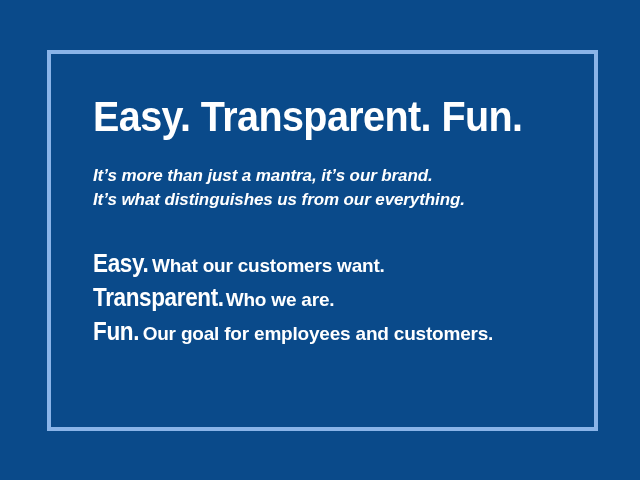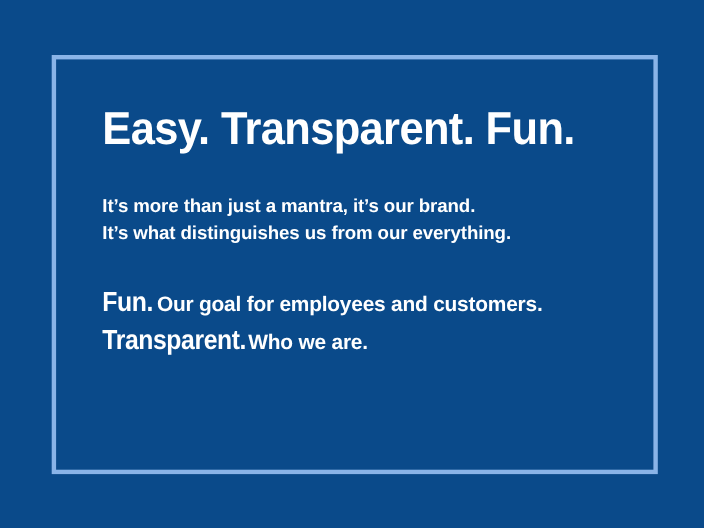--- a/index.html
+++ b/index.html
@@ -42,21 +42,22 @@
     font-size: 42px;
     font-weight: bold;
     line-height: 46px;
     letter-spacing: -0.6px;
     transform: scaleX(0.94);
     transform-origin: left center;
     white-space: nowrap;
     margin: 0;
   }
   .paragraph {
-    margin-top: 36px;
+    margin-top: 24px;
+    font-style: italic;
   }
   .paragraph .line {
     color: #ffffff;
     font-size: 17px;
     font-weight: bold;
     line-height: 24px;
     letter-spacing: -0.1px;
     white-space: nowrap;
   }
   .keywords {
@@ -98,27 +99,31 @@
 
     <h1 class="title">Easy. Transparent. Fun.</h1>
 
     <div class="paragraph">
       <div class="line">It’s more than just a mantra, it’s our brand.</div>
       <div class="line">It’s what distinguishes us from our everything.</div>
     </div>
 
     <div class="keywords">
 
-
       <div class="kw-row">
-        <span class="kw-term t-fun">Fun.</span>
-        <span class="kw-desc">Our goal for employees and customers.</span>
+        <span class="kw-term t-easy">Easy.</span>
+        <span class="kw-desc">What our customers want.</span>
       </div>
 
       <div class="kw-row">
         <span class="kw-term t-transparent">Transparent.</span>
         <span class="kw-desc">Who we are.</span>
+      </div>
+
+      <div class="kw-row">
+        <span class="kw-term t-fun">Fun.</span>
+        <span class="kw-desc">Our goal for employees and customers.</span>
       </div>
 
     </div>
 
   </div>
 </div>
 
 </body></html>

